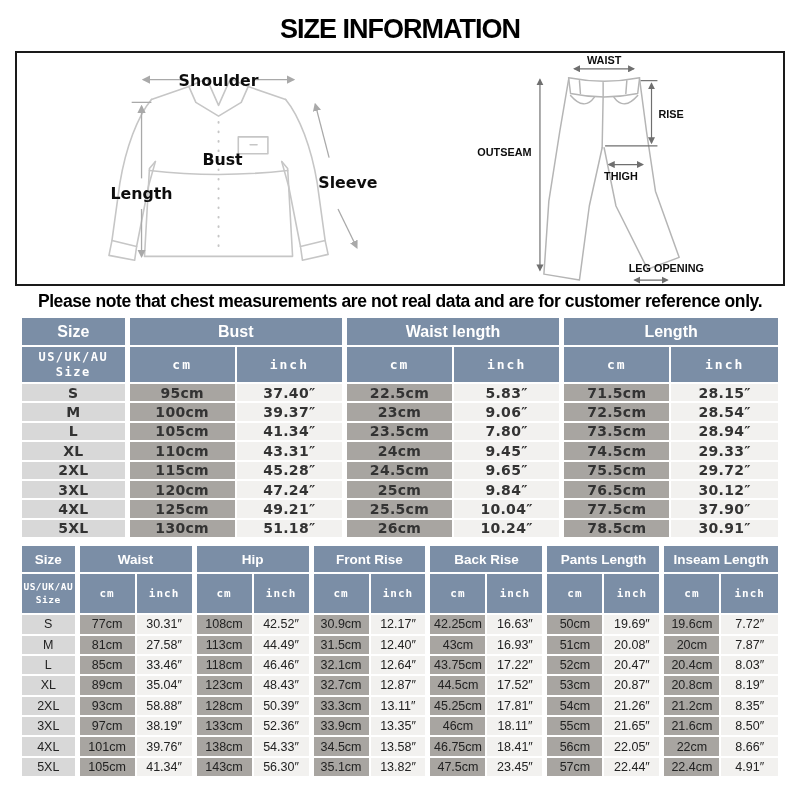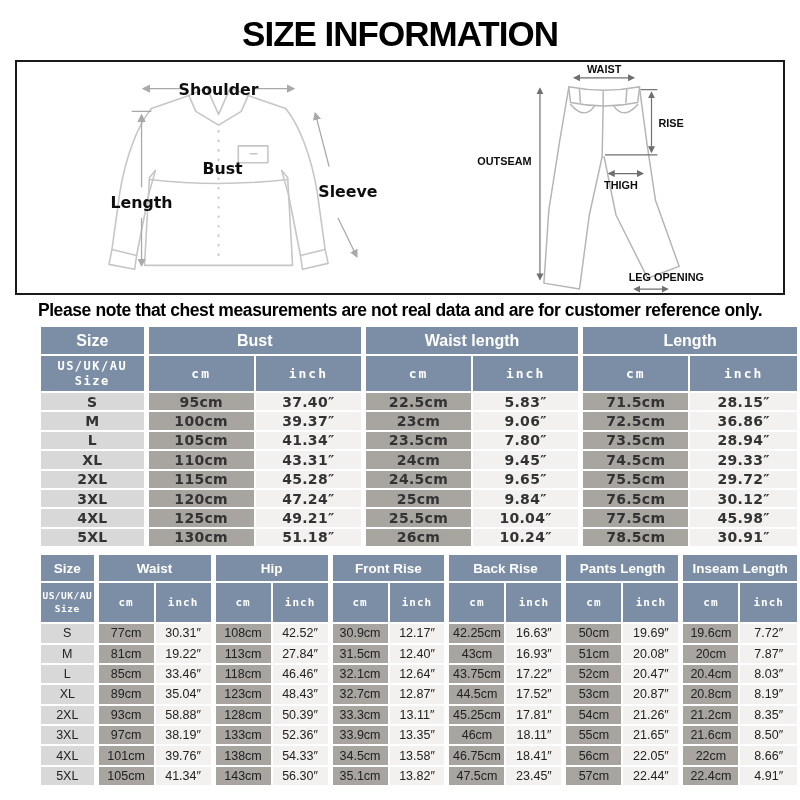--- a/index.html
+++ b/index.html
@@ -1,26 +1,26 @@
 <!DOCTYPE html>
 <html style="--header-bg: #7b8ea6; --header-text: #ffffff; --size-col-bg: #d8d8d8; --cm-col-bg: #a8a5a1; --inch-col-bg: #f2f1ef; --data-text: #333333;"><head>
 <meta charset="utf-8">
 <style>
   html,body{margin:0;padding:0;background:#fff;}
   body{width:800px;height:800px;overflow:hidden;font-family:"Liberation Sans",sans-serif;-webkit-font-smoothing:antialiased;}
 
-  .page-title{margin:14px 0 6px 0;text-align:center;font-size:35px;font-weight:700;letter-spacing:-1px;color:#000;font-family:"Liberation Sans",sans-serif;}
+  .page-title{margin:14px 0 6px 0;text-align:center;font-size:27px;font-weight:700;letter-spacing:-1px;color:#000;font-family:"Liberation Sans",sans-serif;}
 
   .diagram-box{margin:0 15px;border:2px solid #1a1a1a;height:231px;display:flex;align-items:stretch;justify-content:space-between;padding:0 4px;background:#fff;}
   .diagram-box svg{height:100%;}
 
   .ref-note{white-space:nowrap;overflow:hidden;text-align:center;font-size:17.5px;font-weight:700;letter-spacing:-0.4px;color:#000;padding:5px 0 4px 0;}
 
   .tables-wrap{margin:0 20px;}
-  table{width:100%;border-collapse:collapse;table-layout:fixed;margin-left:19px;}
+  table{width:100%;border-collapse:collapse;table-layout:fixed;}
   th,td{border:2px solid #fff;text-align:center;vertical-align:middle;padding:0;overflow:hidden;}
   th{background:var(--header-bg,#7b8ea6);color:var(--header-text,#fff);}
   td:first-child{background:var(--size-col-bg,#d8d8d8);}
   td:nth-child(even){background:var(--cm-col-bg,#a8a5a1);}
   td:nth-child(2n+3){background:var(--inch-col-bg,#f2f1ef);}
   th.grp{border-left-width:5px;}
   th.unit:nth-child(even){border-left-width:5px;}
   td:nth-child(even){border-left-width:5px;}
 
   #top-table{margin-bottom:5px;}
@@ -167,21 +167,21 @@
           <td>71.5cm</td>
           <td>28.15″</td>
         </tr>
         <tr>
           <td>M</td>
           <td>100cm</td>
           <td>39.37″</td>
           <td>23cm</td>
           <td>9.06″</td>
           <td>72.5cm</td>
-          <td>36.86″</td>
+          <td>28.54″</td>
         </tr>
         <tr>
           <td>L</td>
           <td>105cm</td>
           <td>41.34″</td>
           <td>23.5cm</td>
           <td>7.80″</td>
           <td>73.5cm</td>
           <td>28.94″</td>
         </tr>
@@ -212,21 +212,21 @@
           <td>76.5cm</td>
           <td>30.12″</td>
         </tr>
         <tr>
           <td>4XL</td>
           <td>125cm</td>
           <td>49.21″</td>
           <td>25.5cm</td>
           <td>10.04″</td>
           <td>77.5cm</td>
-          <td>45.98″</td>
+          <td>37.90″</td>
         </tr>
         <tr>
           <td>5XL</td>
           <td>130cm</td>
           <td>51.18″</td>
           <td>26cm</td>
           <td>10.24″</td>
           <td>78.5cm</td>
           <td>30.91″</td>
         </tr>
@@ -286,23 +286,23 @@
           <td>42.25cm</td>
           <td>16.63″</td>
           <td>50cm</td>
           <td>19.69″</td>
           <td>19.6cm</td>
           <td>7.72″</td>
         </tr>
         <tr>
           <td>M</td>
           <td>81cm</td>
-          <td>19.22″</td>
+          <td>27.58″</td>
           <td>113cm</td>
-          <td>27.84″</td>
+          <td>44.49″</td>
           <td>31.5cm</td>
           <td>12.40″</td>
           <td>43cm</td>
           <td>16.93″</td>
           <td>51cm</td>
           <td>20.08″</td>
           <td>20cm</td>
           <td>7.87″</td>
         </tr>
         <tr>

